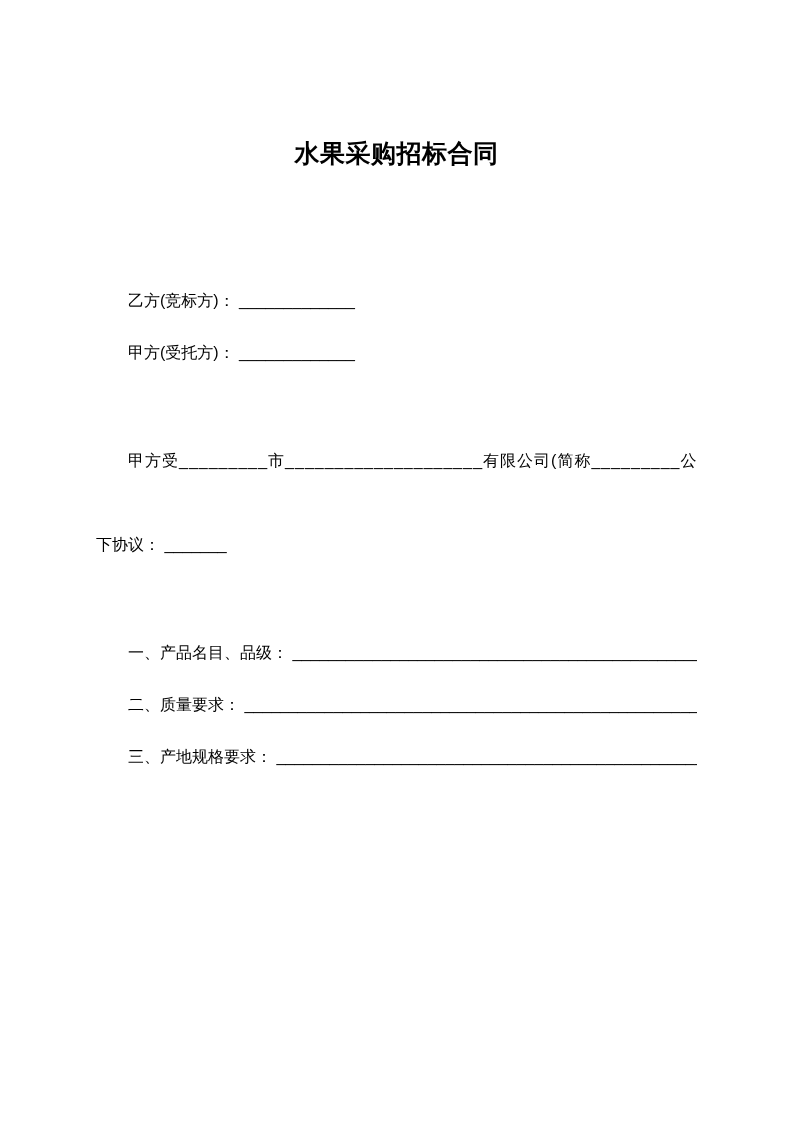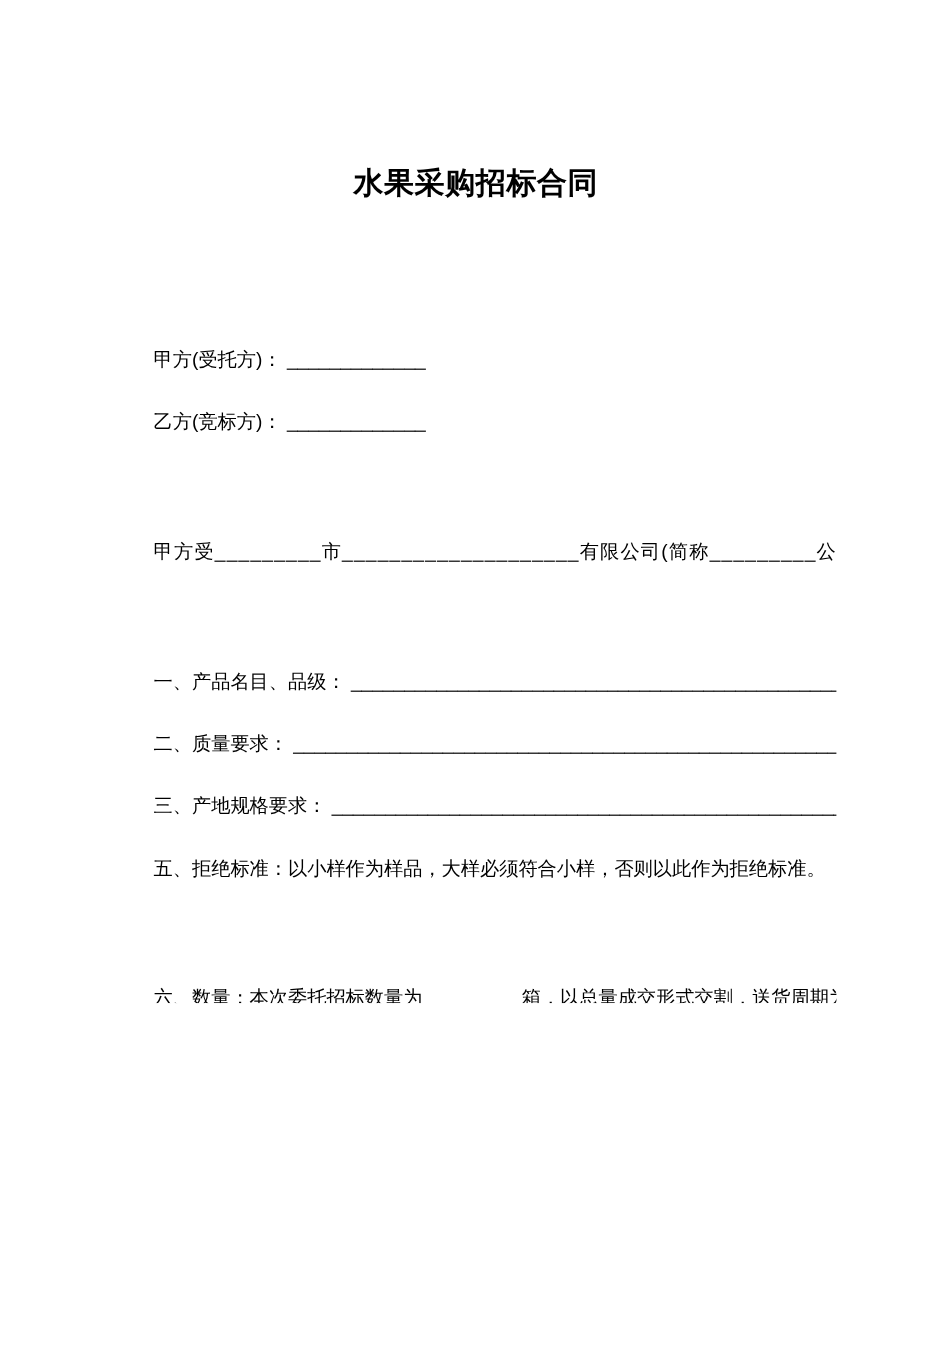--- a/index.html
+++ b/index.html
@@ -64,36 +64,36 @@
   }
 </style>
 </head>
 <body>
 
 <div class="page">
   <div class="content">
 
     <h1 class="doc-title">水果采购招标合同</h1>
 
+    <p class="para">乙方(竞标方)： _____________</p>
+
     <p class="para">甲方(受托方)： _____________</p>
-
-    <p class="para">乙方(竞标方)： _____________</p>
 
     <div class="para multiline">
       <div class="line indent stretch">甲方受_________市____________________有限公司(简称_________公司)</div>
+      <div class="line">下协议： _______</div>
     </div>
 
     <p class="para">一、产品名目、品级： __________________________________________________</p>
 
     <p class="para">二、质量要求： ________________________________________________________</p>
 
     <p class="para">三、产地规格要求： ____________________________________________________</p>
 
 
-    <p class="para">五、拒绝标准：以小样作为样品，大样必须符合小样，否则以此作为拒绝标准。</p>
 
     <div class="para multiline">
       <div class="line indent">六、数量：本次委托招标数量为_______　 箱，以总量成交形式交割，送货周期为</div>
       
       
     </div>
 
   </div>
 
   <div class="page-number">1</div>

